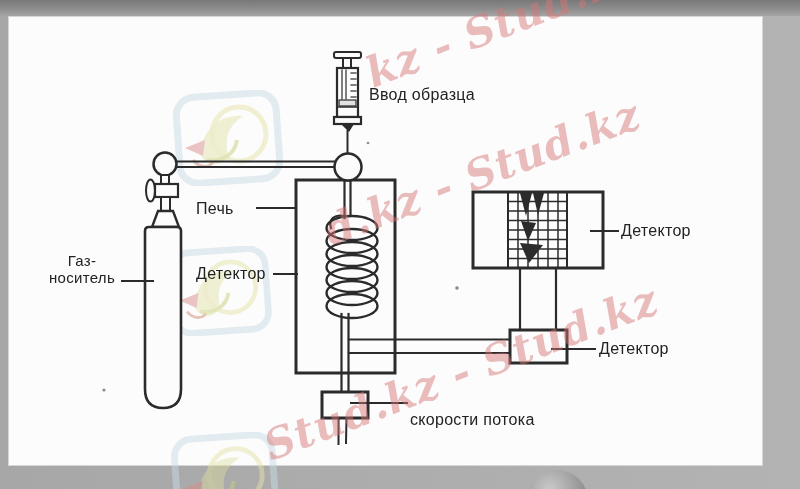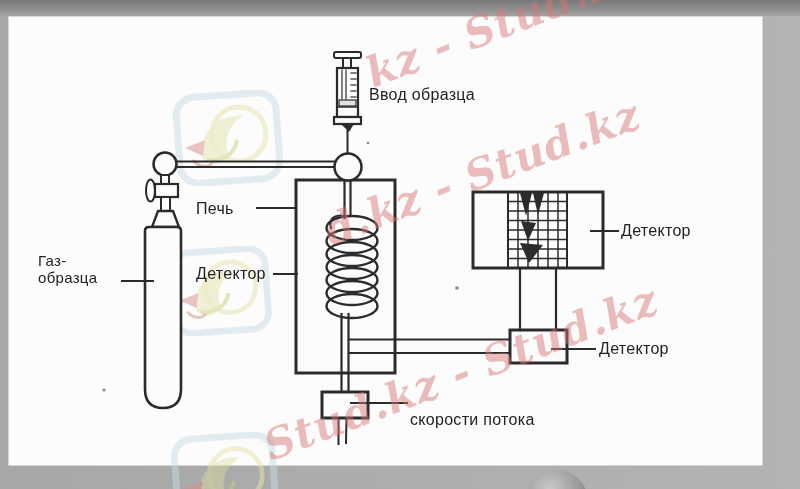--- a/index.html
+++ b/index.html
@@ -169,23 +169,23 @@
 
     <g fill="#8a8a8a" stroke="none">
       <circle cx="368" cy="143" r="1.3"></circle>
       <circle cx="104" cy="390" r="1.6"></circle>
       <circle cx="457" cy="288" r="1.8"></circle>
     </g>
   </svg>
 
   <div class="lbl" style="left:369px;top:86px">Ввод образца</div>
   <div class="lbl" style="left:196px;top:200px">Печь</div>
-  <div class="lbl lbl-small" style="left:38px;top:252px;width:88px;text-align:left">
+  <div class="lbl lbl-small" style="left:38px;top:252px;width:88px;text-align:center">
     <span>Газ-</span><br>
-    <span>образца</span>
+    <span>носитель</span>
   </div>
   <div class="lbl" style="left:196px;top:265px">Детектор</div>
   <div class="lbl" style="left:621px;top:222px">Детектор</div>
   <div class="lbl" style="left:599px;top:340px">Детектор</div>
   <div class="lbl" style="left:410px;top:390px;line-height:20px">
     <br>
     <span>скорости потока</span>
   </div>
 
   <div class="wm" style="left:368px;top:52px">kz - Stud.kz</div>

